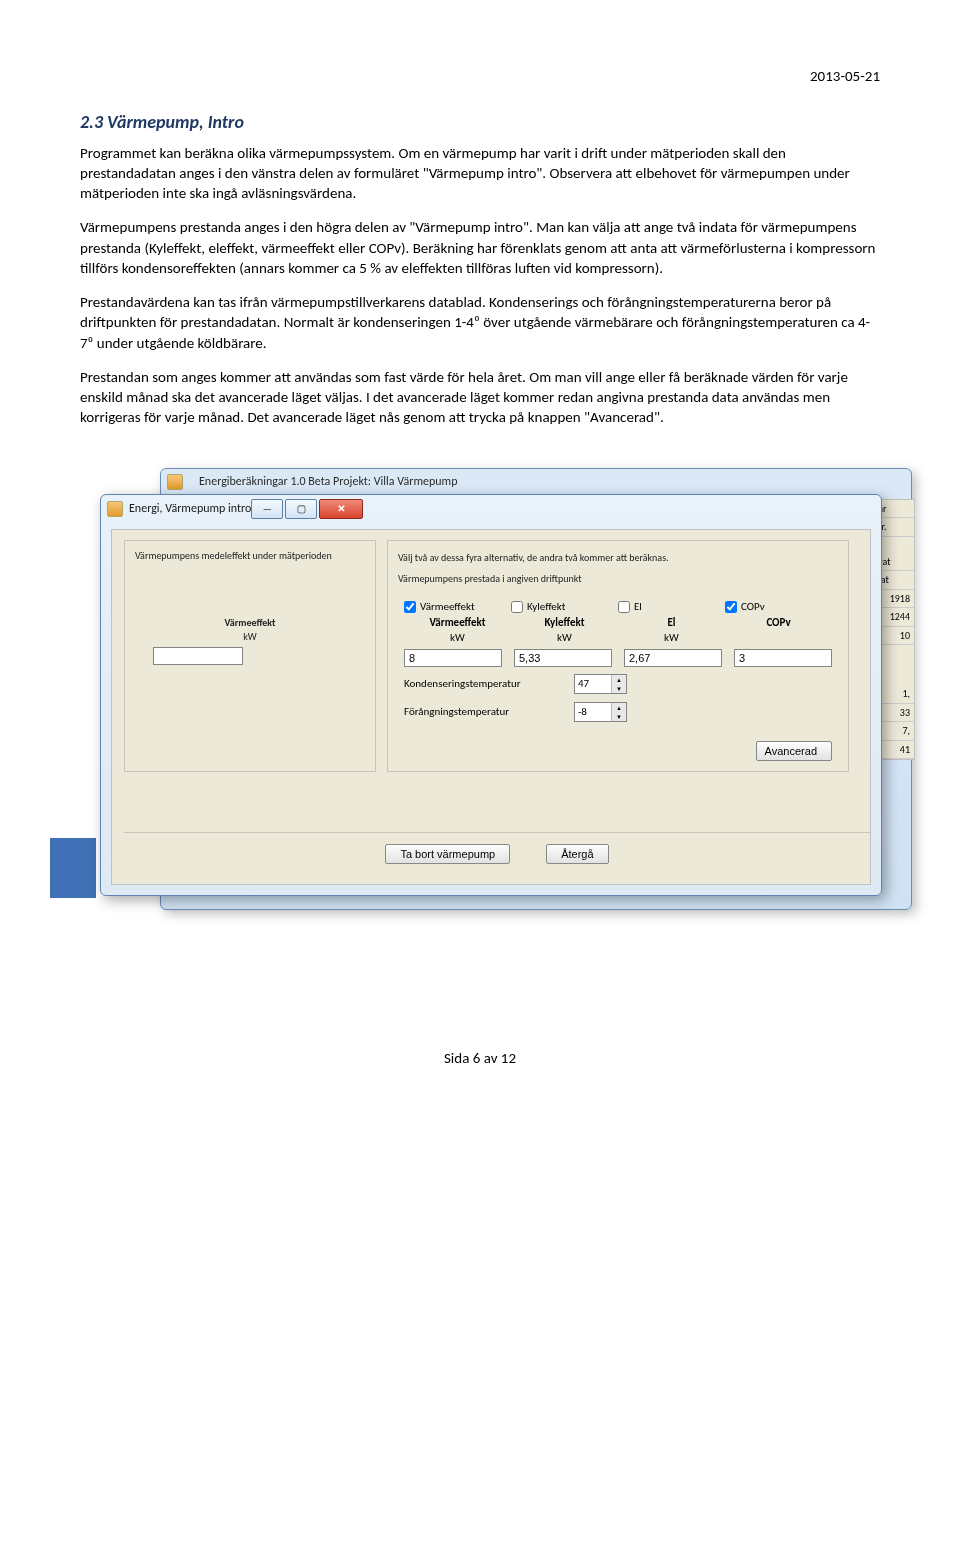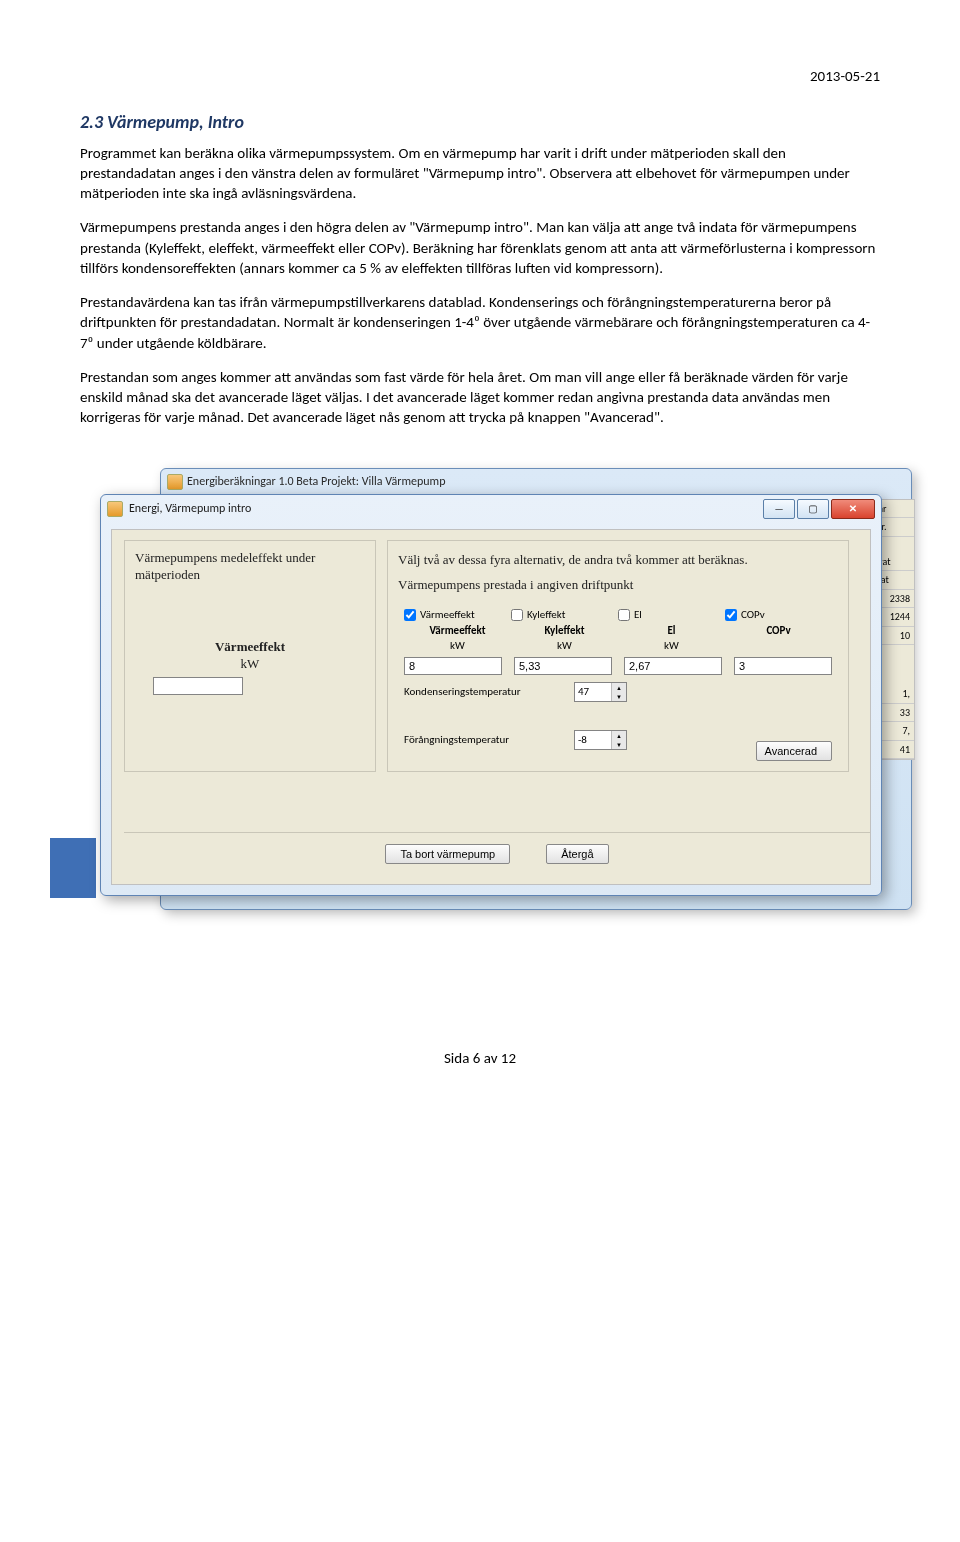--- a/index.html
+++ b/index.html
@@ -60,21 +60,20 @@
     width: 780px; height: 400px;
     background: linear-gradient(#e9f1fa,#dde9f5);
     border: 1px solid #5f84b4;
     border-radius: 6px;
     box-shadow: 4px 4px 14px rgba(0,0,0,0.35);
   }
   .win-fg .titlebar {
     height: 28px;
     display: flex;
     align-items: center;
-    justify-content: space-between;
     padding: 0 6px;
     font-size: 12px;
     color: #1a1a1a;
   }
   .title-left { display:flex; align-items:center; gap:6px; }
   .win-icon {
     width:14px; height:14px;
     display:inline-block;
     background: linear-gradient(#f7c77a,#e59a2a);
     border:1px solid #aa6;
@@ -103,42 +102,42 @@
     border:1px solid #c0c0c0;
   }
   .groupbox {
     position:absolute;
     border:1px solid #c9c6b8;
     background:#ece9d8;
   }
   .gb-left { left:12px; top:10px; width:250px; height:230px; }
   .gb-right { left:275px; top:10px; width:460px; height:230px; }
   .gb-text {
-    font-size:13px; color:#222; padding:8px 10px 0 10px;font-family:Liberation Serif, serif;
+    font-size:10px; color:#222; padding:8px 10px 0 10px;
   }
   .bold { font-weight:bold; }
   .tb {
     border:1px solid #848484;
     background:#fff;
     height:18px;
     font-size:11px;
     padding:0 4px;
     box-sizing:border-box;
   }
   .tb-left { width:90px; margin:4px 0 0 28px; }
   .chkrow { display:flex; padding:6px 16px 2px 16px; font-size:11px; }
   .chkrow label { flex:1; display:flex; gap:4px; align-items:center; }
   input[type=checkbox]{ margin:0; width:12px; height:12px; }
   .hdr-row { display:flex; padding:0 16px; font-size:11px; font-weight:bold; }
   .hdr-row > div { flex:1; text-align:center; }
   .sub-row { display:flex; padding:0 16px; font-size:11px; }
   .sub-row > div { flex:1; text-align:center; }
   .val-row { display:flex; padding:3px 16px; gap:12px; }
   .val-row .tb { flex:1; width:0; }
-  .temp-row { display:flex; align-items:center; font-size:11px; padding:4px 16px; gap:10px;margin-top:20px; }
+  .temp-row { display:flex; align-items:center; font-size:11px; padding:4px 16px; gap:10px; }
   .temp-row .lbl { width:160px; }
   .spin {
     display:inline-flex; align-items:center;
     border:1px solid #848484; background:#fff; height:18px;
   }
   .spin .val { width:30px; font-size:11px; padding:0 3px; }
   .spin .arrows {
     width:14px; height:100%;
     display:flex; flex-direction:column;
     border-left:1px solid #bbb;
@@ -198,28 +197,28 @@
 <p>Prestandavärdena kan tas ifrån värmepumpstillverkarens datablad. Kondenserings och förångningstemperaturerna beror på driftpunkten för prestandadatan. Normalt är kondenseringen 1-4⁰ över utgående värmebärare och förångningstemperaturen ca 4-7⁰ under utgående köldbärare.</p>
 <p>Prestandan som anges kommer att användas som fast värde för hela året. Om man vill ange eller få beräknade värden för varje enskild månad ska det avancerade läget väljas. I det avancerade läget kommer redan angivna prestanda data användas men korrigeras för varje månad. Det avancerade läget nås genom att trycka på knappen "Avancerad".</p>
 
 <div class="screenshot-wrap">
 
   <div class="blue-strip"></div>
 
   <div class="win-bg">
     <div class="titlebar">
       <span class="win-icon"></span>
-      <span style="margin-left:4px">Energiberäkningar 1.0 Beta   Projekt: Villa  Värmepump</span>
+      <span style="margin-left:16px">Energiberäkningar 1.0 Beta   Projekt: Villa  Värmepump</span>
     </div>
     <div class="right-slice">
       <div class="cell lab">ur när</div>
       <div class="cell lab">tartar.</div>
       <div class="cell lab" style="margin-top:16px">armvat</div>
       <div class="cell lab">Kallvat</div>
-      <div class="cell">2338</div>
+      <div class="cell">1918</div>
       <div class="cell">1244</div>
       <div class="cell">10</div>
       <div class="cell" style="margin-top:40px">1,</div>
       <div class="cell">33</div>
       <div class="cell">7,</div>
       <div class="cell">41</div>
     </div>
   </div>
 
   <div class="win-fg">

